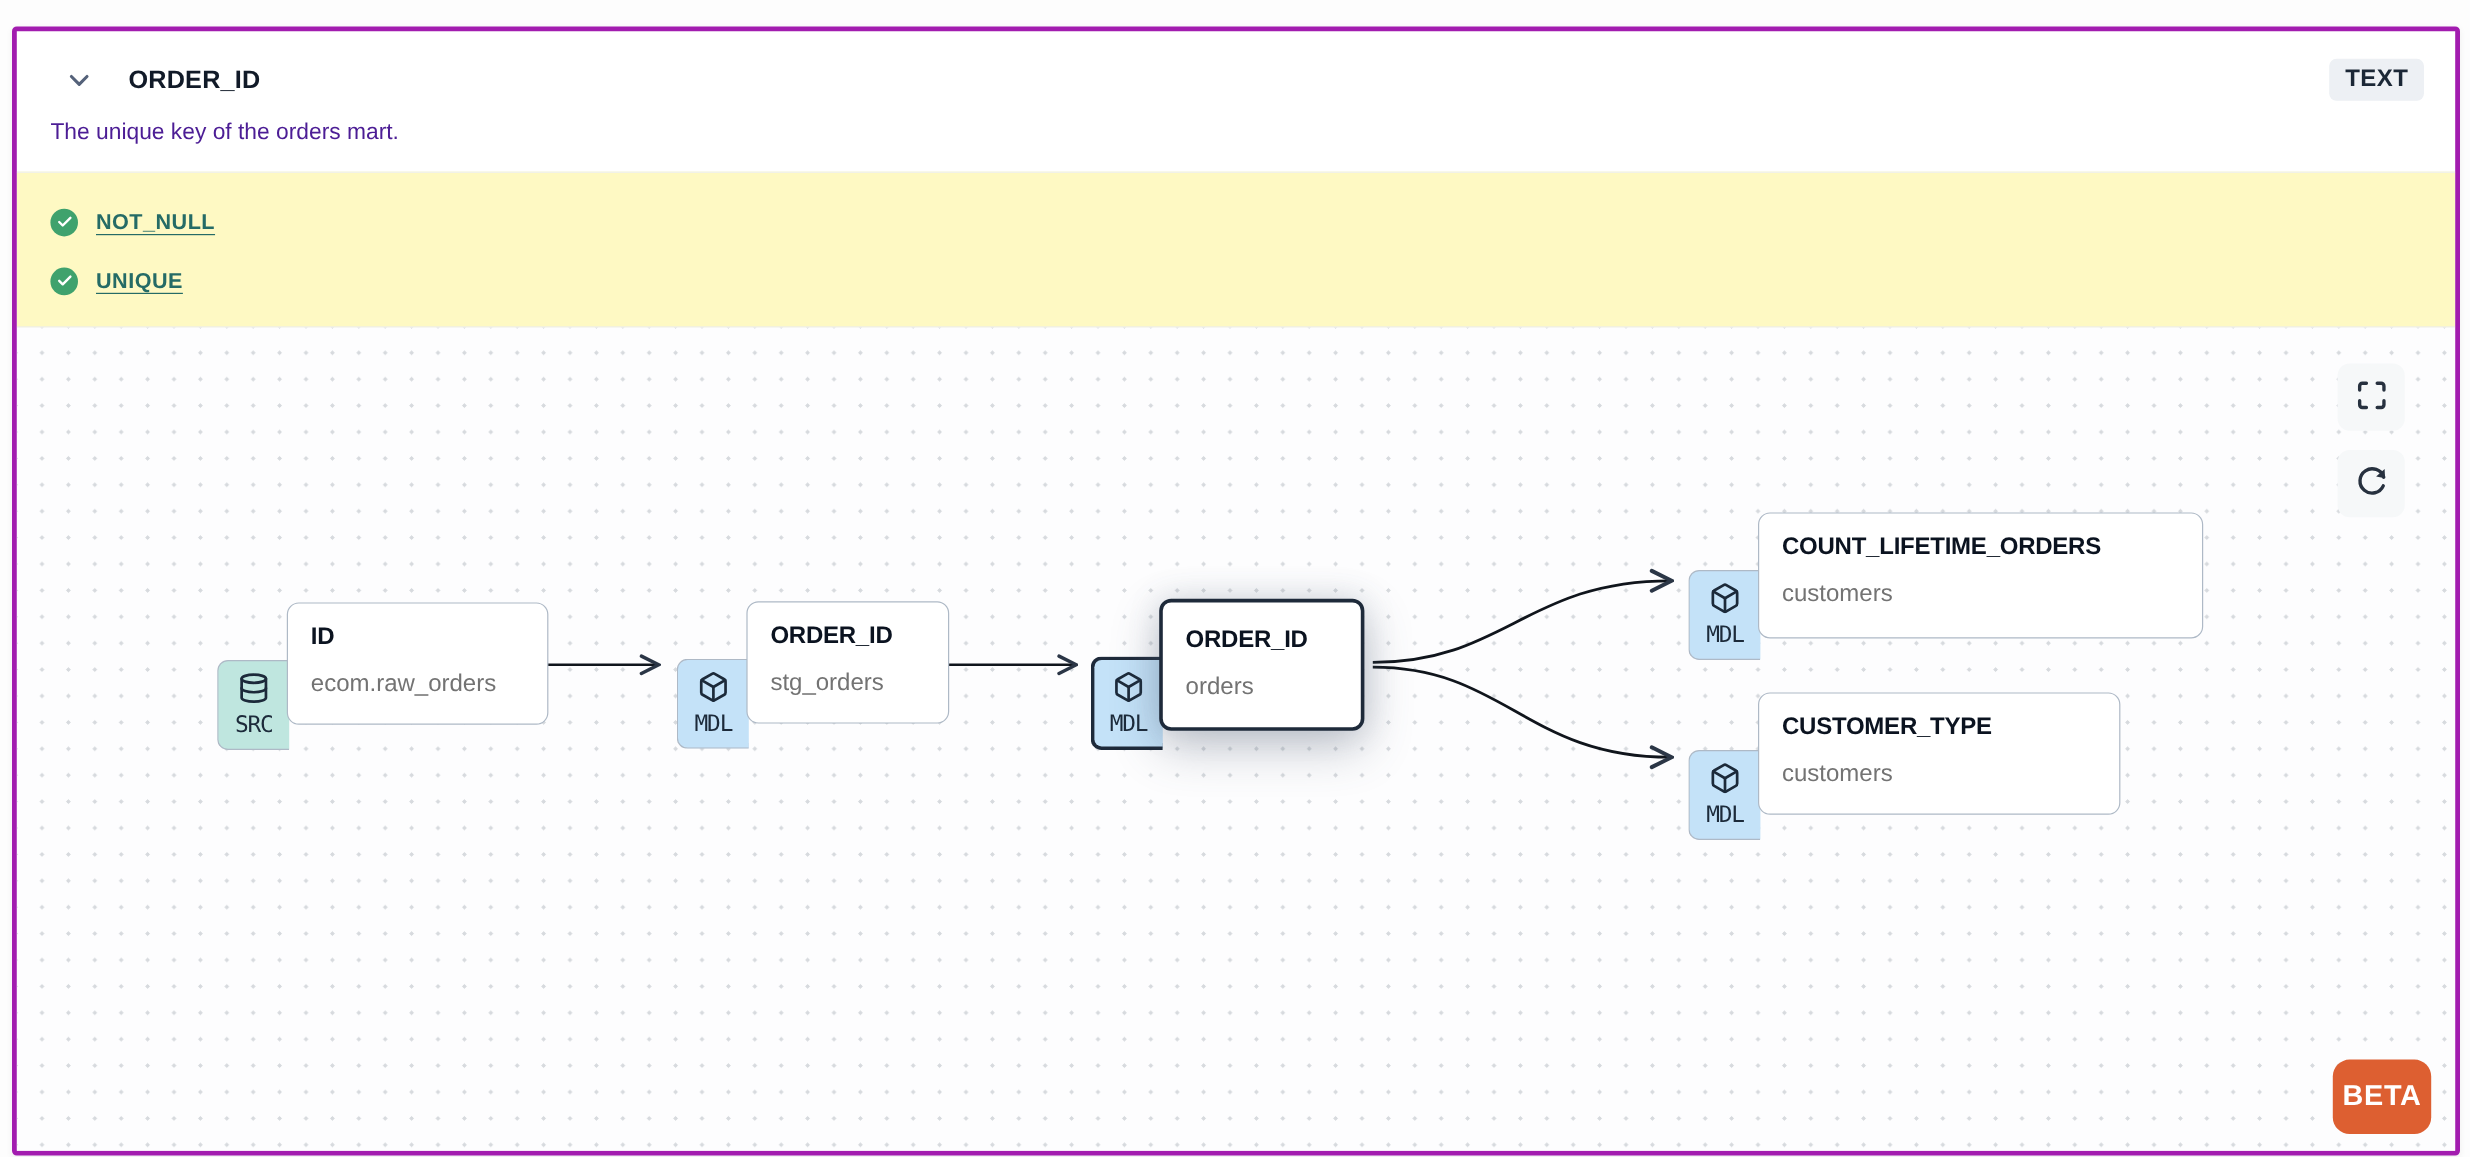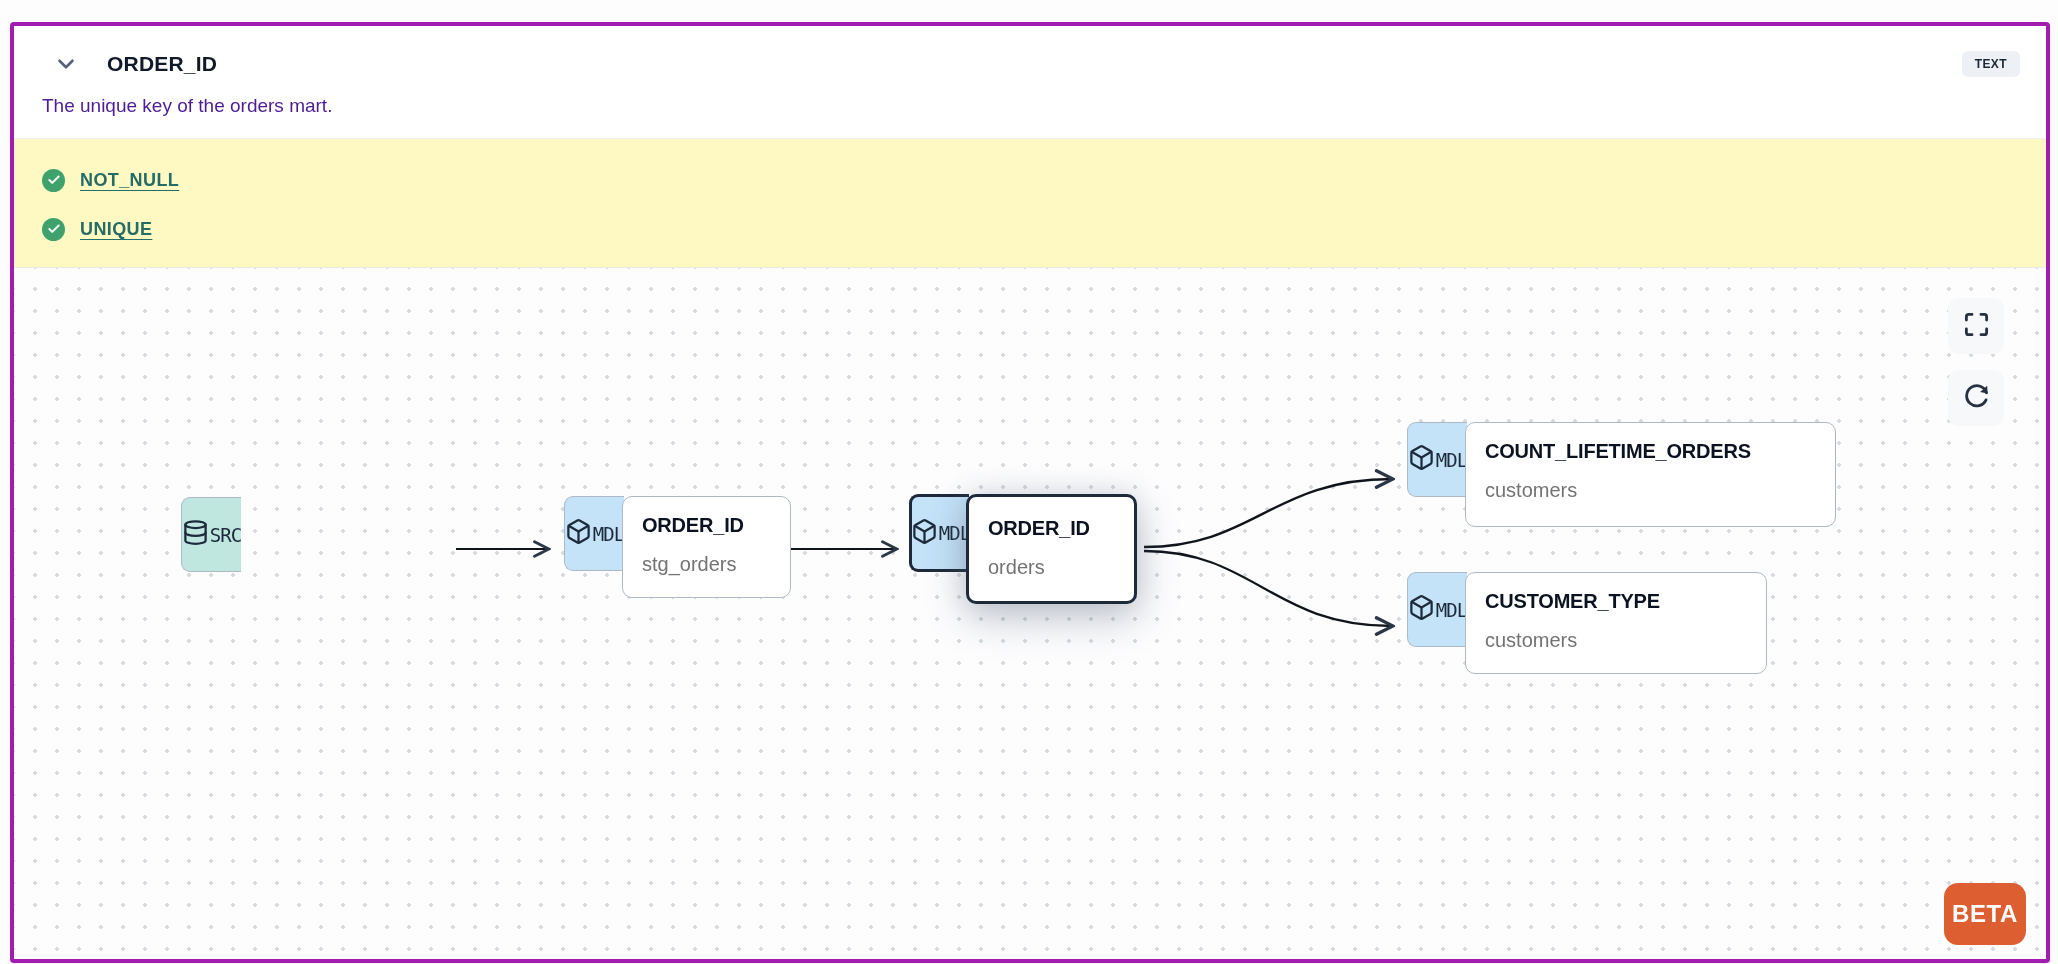--- a/index.html
+++ b/index.html
@@ -28,21 +28,21 @@
   .hdr { padding: 23px 26px 0 37px; display: flex; align-items: center; }
   .chev-btn {
     width: 30px; height: 30px; border: none; background: transparent;
     display: flex; align-items: center; justify-content: center;
     cursor: pointer; margin-right: 26px; color: #55627a;
   }
   .hdr-title { font-size: 21px; font-weight: 700; letter-spacing: .2px; color: #111a28; }
   .type-badge {
     margin-left: auto;
     background: #edf0f4; color: #1b2736;
-    font-size: 12px; font-weight: 600; letter-spacing: .4px;
+    font-size: 20px; font-weight: 600; letter-spacing: .4px;
     padding: 6px 13px; border-radius: 6px;
   }
   .desc { padding: 16px 28px 21px 28px; font-size: 19px; color: #4c1d95; }
 
   
   .tests {
     background: #fef9c3;
     border-top: 1px solid #eef0f2;
     border-bottom: 1px solid #e9ebee;
     padding: 21px 28px 18px 28px;
@@ -70,22 +70,22 @@
   }
   .edges { position: absolute; left: 0; top: 0; pointer-events: none; }
 
   .node { position: absolute; display: flex; align-items: flex-start; cursor: pointer; }
   .nbadge {
     width: 60px; height: 75px; flex: none;
     border: 1.5px solid #aeb9c6;
     border-right: none;
     border-radius: 9px 0 0 9px;
     margin-right: -2px;
-    display: flex; align-items: center; justify-content: center;
-    gap: 1px; z-index: 1;
+    display: flex; flex-direction: column; align-items: center; justify-content: center;
+    gap: 1px; z-index: 1; margin-top: 48px;
   }
   .nbadge.src { background: #bfe6df; }
   .nbadge.mdl { background: #c4e2f8; }
   .nbadge-label {
     font-family: "DejaVu Sans Mono", monospace;
     font-size: 19px; font-weight: 500; letter-spacing: -1px; color: #1c2a3a;
   }
   .ncard {
     position: relative; z-index: 2;
     background: #ffffff;
@@ -173,20 +173,24 @@
       <div class="nbadge src">
         <span>
           <svg width="27" height="27" viewBox="0 0 24 24" fill="none" stroke="#1c2a3a" stroke-width="2" stroke-linecap="round" stroke-linejoin="round">
               <ellipse cx="12" cy="5" rx="9" ry="3"></ellipse>
               <path d="M21 12c0 1.66-4 3-9 3s-9-1.34-9-3"></path>
               <path d="M3 5v14c0 1.66 4 3 9 3s9-1.34 9-3V5"></path>
             </svg>
         </span>
         <span class="nbadge-label">SRC</span>
       </div>
+      <div class="ncard" style="width:218px;">
+        <div class="ntitle">ID</div>
+        <div class="nsub">ecom.raw_orders</div>
+      </div>
     </div>
 
     <div class="node" style="left:550px; top:228px;">
       <div class="nbadge mdl">
         <span>
           <svg width="27" height="27" viewBox="0 0 24 24" fill="none" stroke="#1c2a3a" stroke-width="2" stroke-linecap="round" stroke-linejoin="round">
               <path d="M21 16V8a2 2 0 0 0-1-1.73l-7-4a2 2 0 0 0-2 0l-7 4A2 2 0 0 0 3 8v8a2 2 0 0 0 1 1.73l7 4a2 2 0 0 0 2 0l7-4A2 2 0 0 0 21 16z"></path>
               <polyline points="3.27 6.96 12 12.01 20.73 6.96"></polyline>
               <line x1="12" y1="22.08" x2="12" y2="12"></line>
             </svg>

